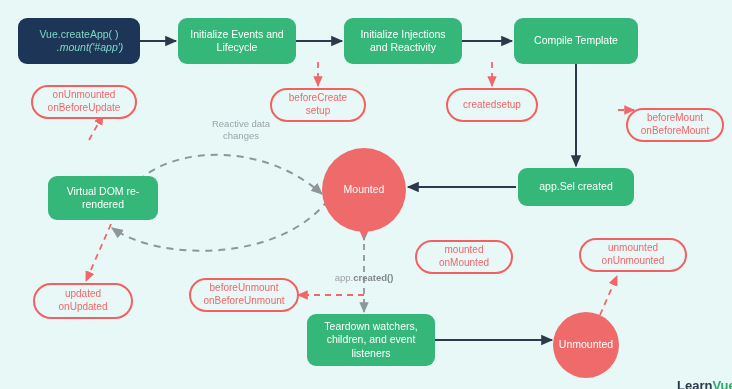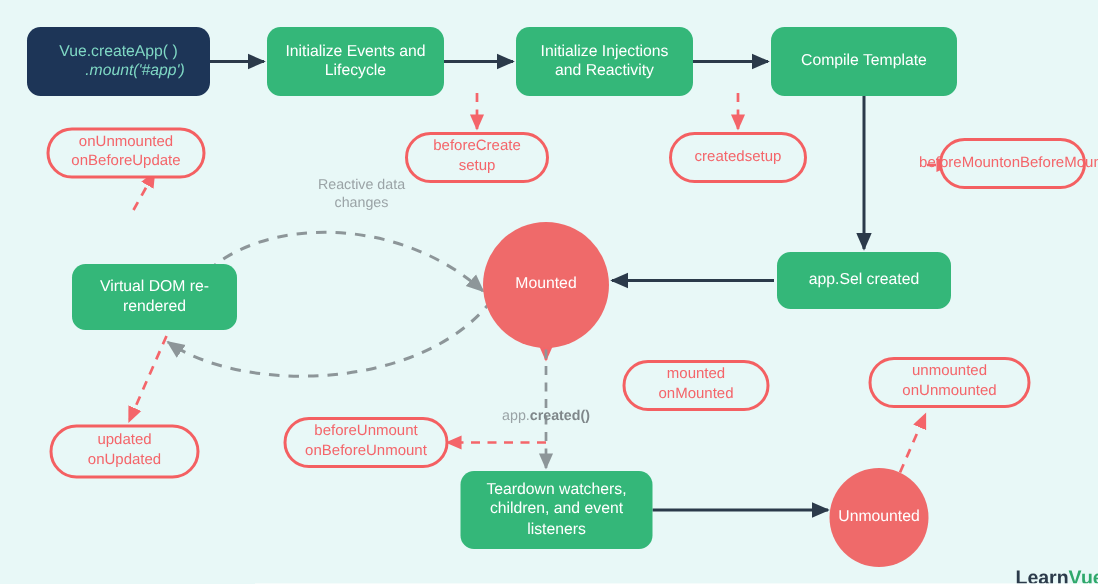--- a/index.html
+++ b/index.html
@@ -179,21 +179,21 @@
   <div class="node pill" style="left:270px; top:88px; width:96px; height:34px; flex-direction:column;">
     <span>beforeCreate</span>
     <span>setup</span>
   </div>
 
   <div class="node pill" style="left:446px; top:88px; width:92px; height:34px; flex-direction:row;">
     <span>created</span>
     <span>setup</span>
   </div>
 
-  <div class="node pill" style="left:626px; top:92px; width:98px; height:34px; flex-direction:row;">
+  <div class="node pill" style="left:626px; top:108px; width:98px; height:34px; flex-direction:column;">
     <span>beforeMount</span>
     <span>onBeforeMount</span>
   </div>
 
   <div class="node pill" style="left:415px; top:240px; width:98px; height:34px; flex-direction:column;">
     <span>mounted</span>
     <span>onMounted</span>
   </div>
 
   <div class="node pill" style="left:31px; top:85px; width:106px; height:34px; flex-direction:column;">

